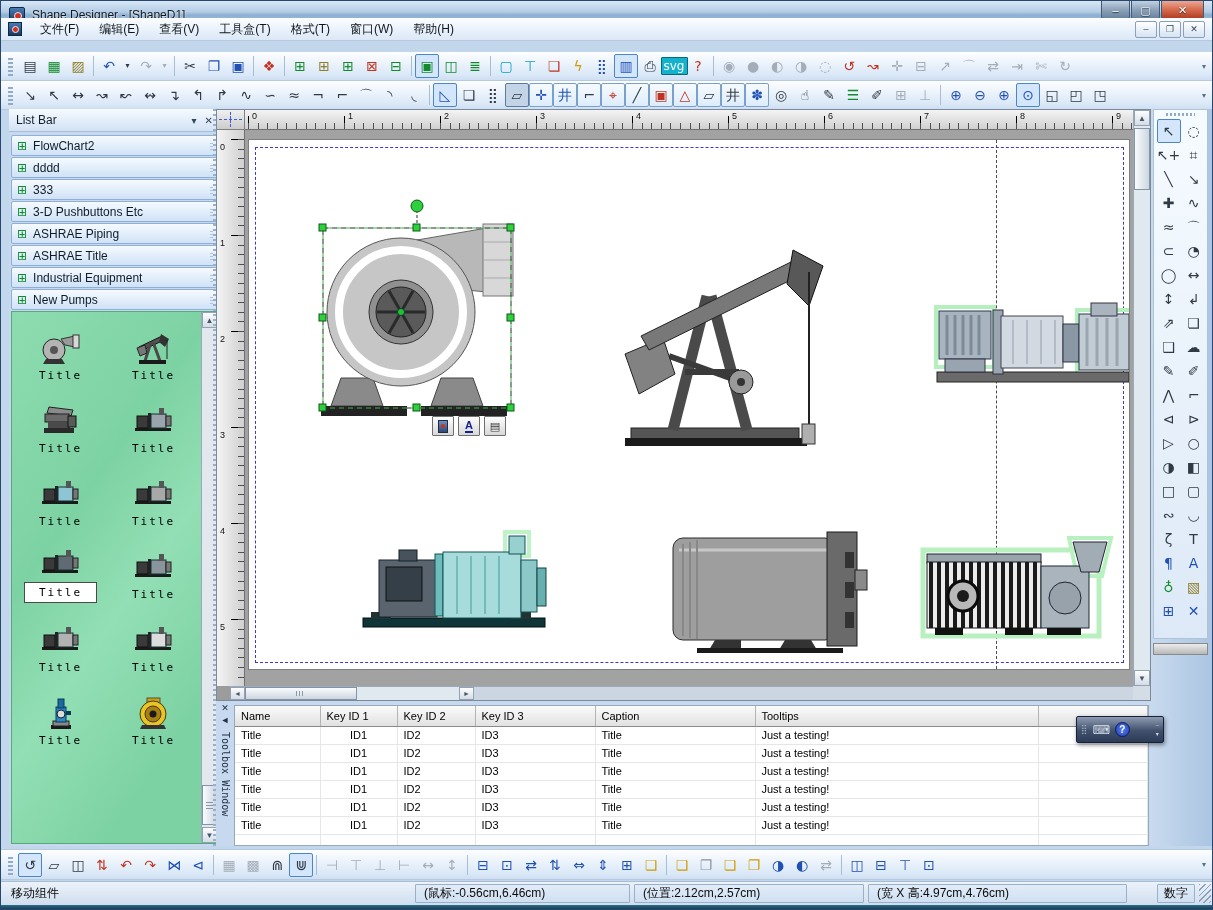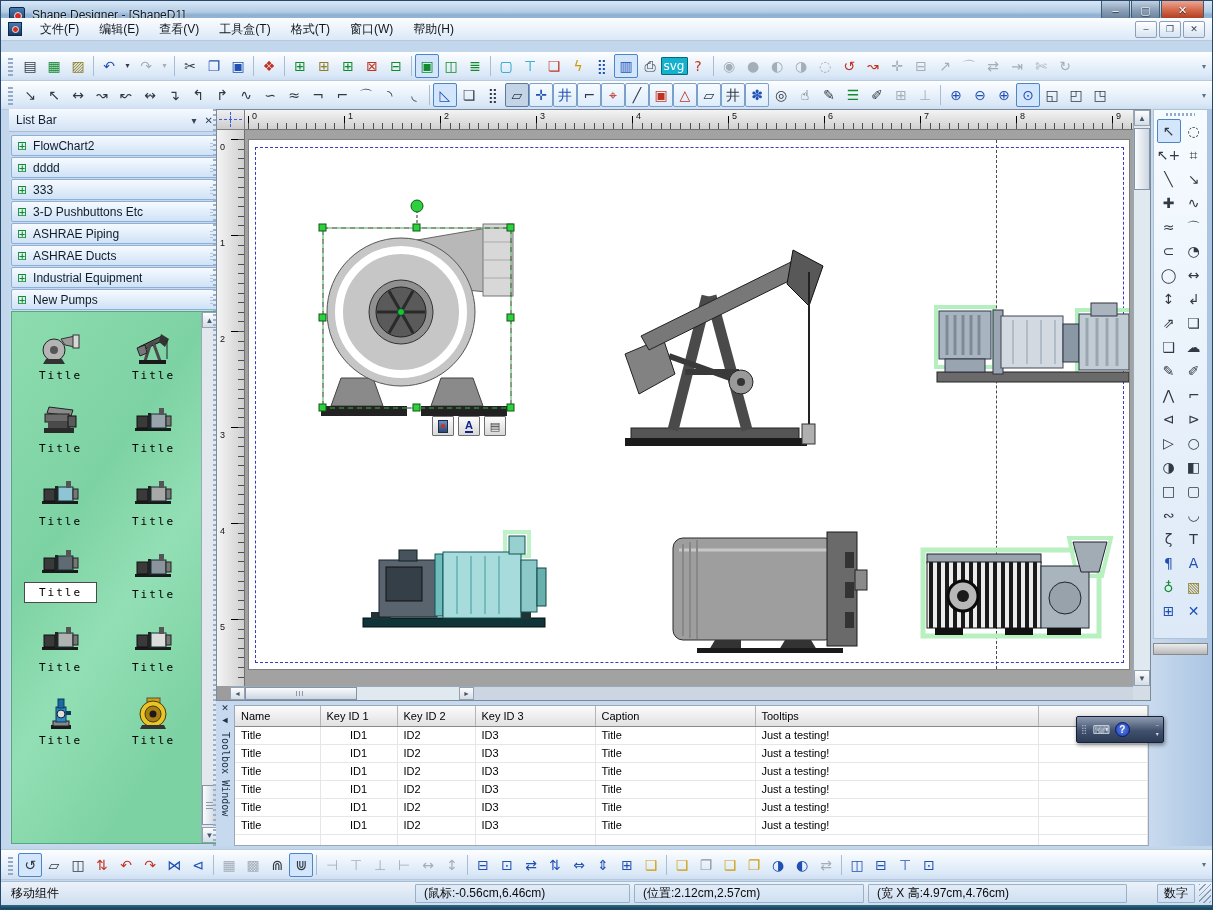--- a/index.html
+++ b/index.html
@@ -563,21 +563,21 @@
         <div class="lb-item">
           <span class="ic">⊞</span>
           <span>3-D Pushbuttons Etc</span>
         </div>
         <div class="lb-item">
           <span class="ic">⊞</span>
           <span>ASHRAE Piping</span>
         </div>
         <div class="lb-item">
           <span class="ic">⊞</span>
-          <span>ASHRAE Ducts</span>
+          <span>ASHRAE Title</span>
         </div>
         <div class="lb-item">
           <span class="ic">⊞</span>
           <span>Industrial Equipment</span>
         </div>
         <div class="lb-item">
           <span class="ic">⊞</span>
           <span>New Pumps</span>
         </div>
       </div>

